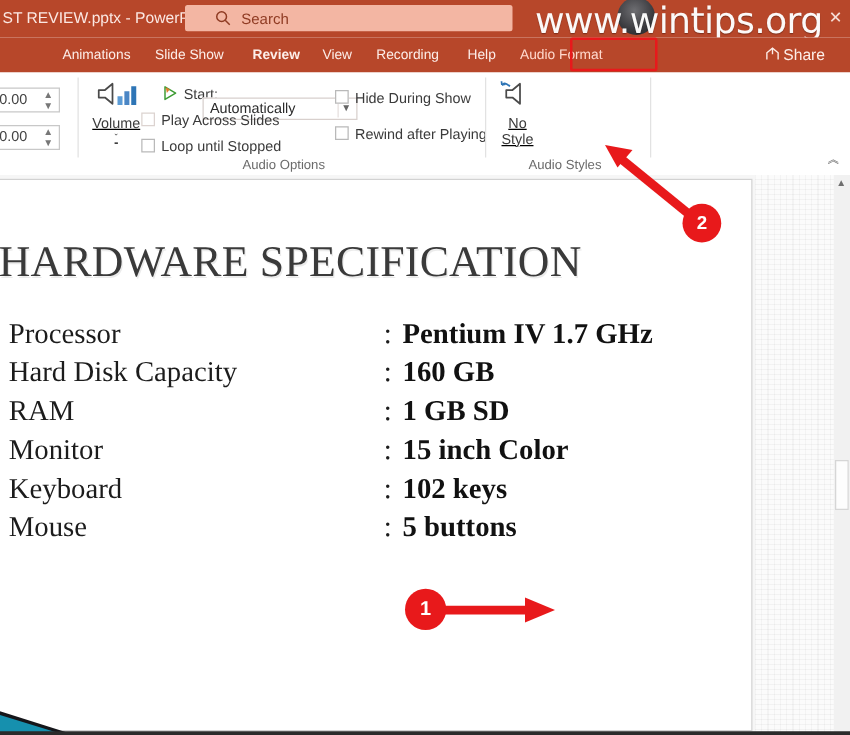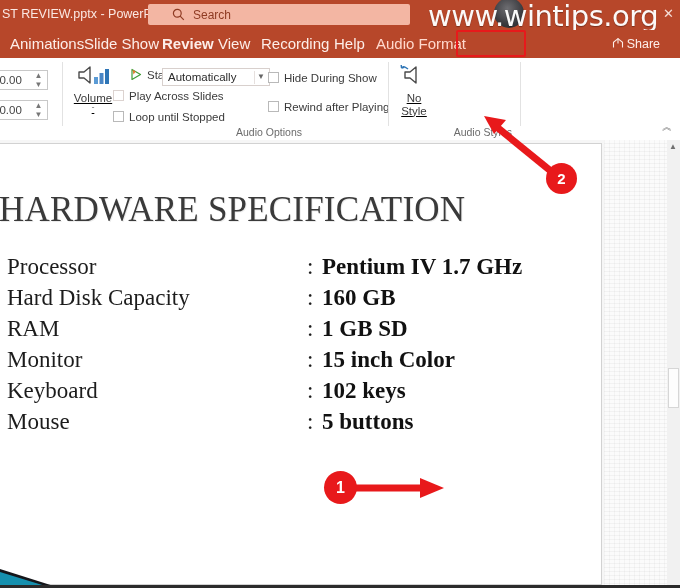--- a/index.html
+++ b/index.html
@@ -49,22 +49,23 @@
     background:radial-gradient(circle at 45% 35%,#6e6e72 0%,#3a3a3e 60%,#232327 100%);
   }
 
   
   .tabstrip{
     position:absolute;left:0;top:30px;width:680px;height:28px;
     background:#b7472a;
   }
   .tab{
     position:absolute;top:0;height:28px;line-height:28px;
-    font-size:15px;color:#fdeee9;white-space:nowrap;
+    font-size:11px;color:#fdeee9;white-space:nowrap;
     padding:0 6px;
+    margin-left:40px;
   }
   .tab.active{
     background:#ffffff;color:#b7472a;font-weight:normal;border-radius:3px 3px 0 0;
   }
   .tab.contextual{color:#ffd9cd;}
   .tab-highlight{
     position:absolute;left:456px;top:30px;width:70px;height:27px;
     border:2.5px solid #e8191b;border-radius:2px;box-sizing:border-box;
   }
   .share-btn{
@@ -104,21 +105,21 @@
   .startrow{position:absolute;font-size:11.5px;color:#3b3b3b;white-space:nowrap;}
   .combo{
     position:absolute;box-sizing:border-box;
     border:1px solid #d8d0cd;background:#fff;height:18px;
   }
   .combo .cv{position:absolute;left:5px;top:2px;font-size:11.5px;color:#2b2b2b;}
   .combo .cd{position:absolute;right:4px;top:3px;font-size:8px;color:#666;}
   .combo .csep{position:absolute;right:14px;top:2px;width:1px;height:13px;background:#e6e0de;}
 
   .grplabel{
-    position:absolute;font-size:10.5px;color:#6b6b6b;text-align:right;white-space:nowrap;
+    position:absolute;font-size:10.5px;color:#6b6b6b;text-align:center;white-space:nowrap;
   }
   .collapse-chev{
     position:absolute;right:8px;top:120px;font-size:10px;color:#777;
   }
 
   
   .workarea{
     position:absolute;left:0;top:140px;width:680px;height:448px;
     background:#f6f6f6;
   }
@@ -255,21 +256,21 @@
     </div>
 
     <div class="startrow" style="left:130px;top:10px;">
       <span style="display:inline-block;vertical-align:-2px;margin-right:4px;">
         <svg width="13" height="13" viewBox="0 0 13 13">
           <path d="M2 1.5 L2 11.5 L10.5 6.5 Z" fill="none" stroke="#3f9c35" stroke-width="1.2" stroke-linejoin="round"></path>
           <path d="M2.5 1.8 L5.8 3.4 L3.5 6.4 Z" fill="#e07b2c"></path>
         </svg>
       </span><span>Start:</span>
     </div>
-    <div class="combo" style="left:162px;top:10px;width:108px;">
+    <div class="combo" style="left:162px;top:20px;width:124px;">
       <span class="cv">Automatically</span>
       <span class="csep"></span>
       <span class="cd">▼</span>
     </div>
 
     <div class="chk" style="left:113px;top:32px;">
       <span class="box faint"></span><span>Play Across Slides</span>
     </div>
     <div class="chk" style="left:113px;top:53px;">
       <span class="box"></span><span>Loop until Stopped</span>

